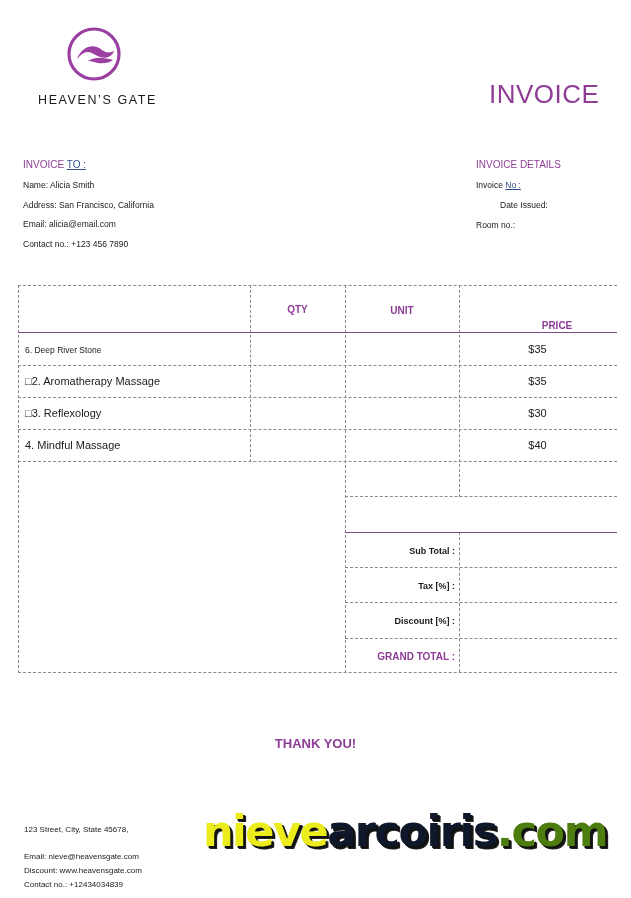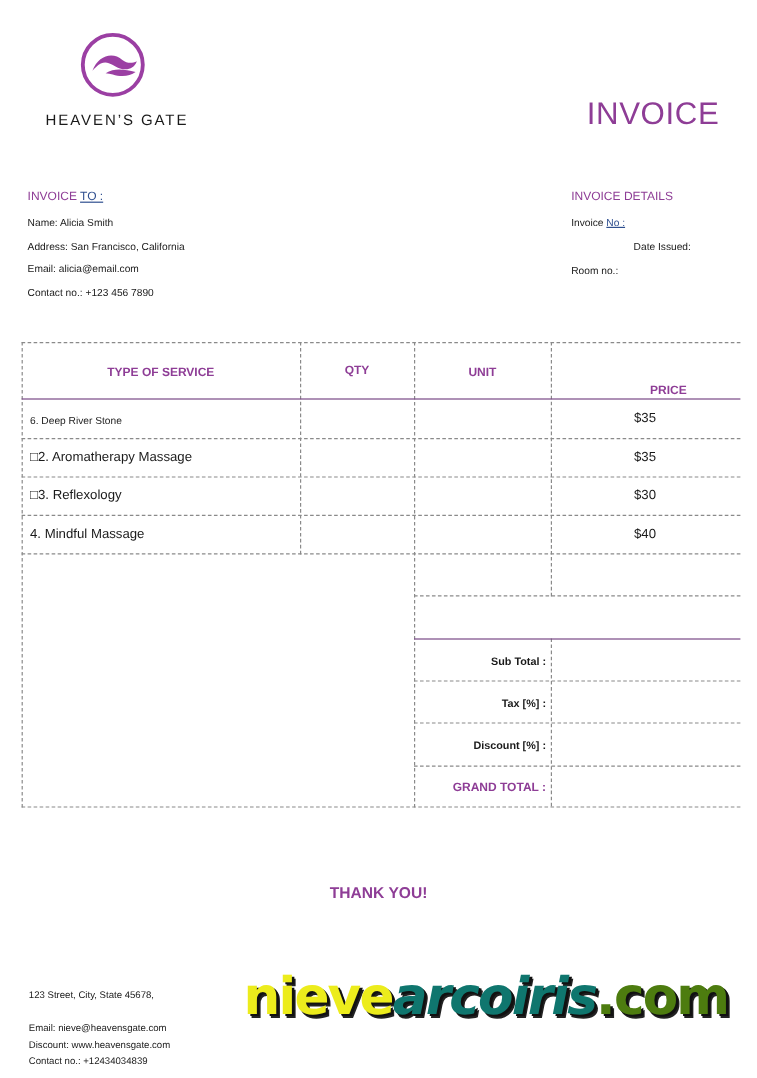--- a/index.html
+++ b/index.html
@@ -27,21 +27,21 @@
   .price { position: absolute; font-size: 11px; text-align: center; width: 157px; }
   .tot-label { position: absolute; font-size: 9px; font-weight: bold; text-align: right; width: 108px; color: #1a1a1a; }
   .tot-label.grand { color: #8e3d96; font-size: 10px; }
 
   .thanks { position: absolute; left: 0; width: 631px; top: 736px; text-align: center; font-size: 13px; font-weight: bold; color: #8e3d96; }
   .footer-line { position: absolute; left: 24px; font-size: 8px; color: #1a1a1a; }
 
   .watermark { position: absolute; left: 203px; top: 806px; font-family: "DejaVu Sans", sans-serif; font-weight: bold; font-size: 43px; letter-spacing: -1.5px; white-space: nowrap; }
   .watermark span { text-shadow: 2px 2px 0 #111111, 3px 3px 0 #222222; }
   .wm-a { color: #ecec1c; }
-  .wm-b { color: #0f766e; font-style: italic; }
+  .wm-b { color: #0f172a; }
   .wm-c { color: #4d7c0f; text-align: right; }
 </style>
 </head>
 <body>
 
 <div class="logo">
   <svg width="56" height="56" viewBox="0 0 56 56">
     <circle cx="28" cy="28" r="25" fill="none" stroke="#9b3fa3" stroke-width="3.2"></circle>
     <path d="M11 33 C 16 20, 28 17, 36 24 C 40 27, 44 27, 48 25 C 46 31, 40 33, 34 31 C 28 29, 24 24, 18 27 C 15 28.5, 13 31, 11 33 Z" fill="#9b3fa3"></path>
     <path d="M22 35 C 30 30, 38 32, 47 34 C 42 38, 34 38, 28 36 C 26 35.4, 24 35.2, 22 35 Z" fill="#9b3fa3"></path>
@@ -55,21 +55,21 @@
 </div>
 <div class="info-line" style="left:23px; top:180px;">Name: Alicia Smith</div>
 <div class="info-line" style="left:23px; top:200px;">Address: San Francisco, California</div>
 <div class="info-line" style="left:23px; top:219px;">Email: alicia@email.com</div>
 <div class="info-line" style="left:23px; top:239px;">Contact no.: +123 456 7890</div>
 
 <div class="sec-head" style="left:476px; top:159px;">INVOICE DETAILS</div>
 <div class="info-line" style="left:476px; top:180px;">
   <span>Invoice </span><span class="ul">No :</span>
 </div>
-<div class="info-line" style="left:480px; top:200px;padding-left:48px;">Date Issued:</div>
+<div class="info-line" style="left:452px; top:200px;padding-left:48px;">Date Issued:</div>
 <div class="info-line" style="left:476px; top:220px;">Room no.:</div>
 
 <div class="tbl">
 
   <div class="hline" style="left:0; top:0; width:599px;"></div>
   <div class="vline" style="left:0; top:0; height:388px;"></div>
   <div class="hline" style="left:0; top:387px; width:599px;"></div>
 
   <div class="vline" style="left:232px; top:0; height:177px;"></div>
   <div class="vline" style="left:327px; top:0; height:388px;"></div>
@@ -80,21 +80,20 @@
   <div class="hline" style="left:0; top:80px; width:599px;"></div>
   <div class="hline" style="left:0; top:112px; width:599px;"></div>
   <div class="hline" style="left:0; top:144px; width:599px;"></div>
   <div class="hline" style="left:0; top:176px; width:599px;"></div>
   <div class="hline" style="left:327px; top:211px; width:272px;"></div>
   <div class="pline" style="left:327px; top:247px; width:272px;"></div>
   <div class="hline" style="left:327px; top:282px; width:272px;"></div>
   <div class="hline" style="left:327px; top:317px; width:272px;"></div>
   <div class="hline" style="left:327px; top:353px; width:272px;"></div>
 
-  <div class="th" style="left:0; width:232px; top:20px;">TYPE OF SERVICE</div>
   <div class="th" style="left:232px; width:95px; top:19px;">QTY</div>
   <div class="th" style="left:327px; width:114px; top:20px;">UNIT</div>
   <div class="th" style="left:460px; width:158px; top:19px;margin-top:16px;">PRICE</div>
 
   <div class="cell small" style="left:7px; top:60px;">6. Deep River Stone</div>
   <div class="price" style="left:441px; top:58px;">$35</div>
 
   <div class="cell" style="left:7px; top:90px;">□2. Aromatherapy Massage</div>
   <div class="price" style="left:441px; top:90px;">$35</div>
 

